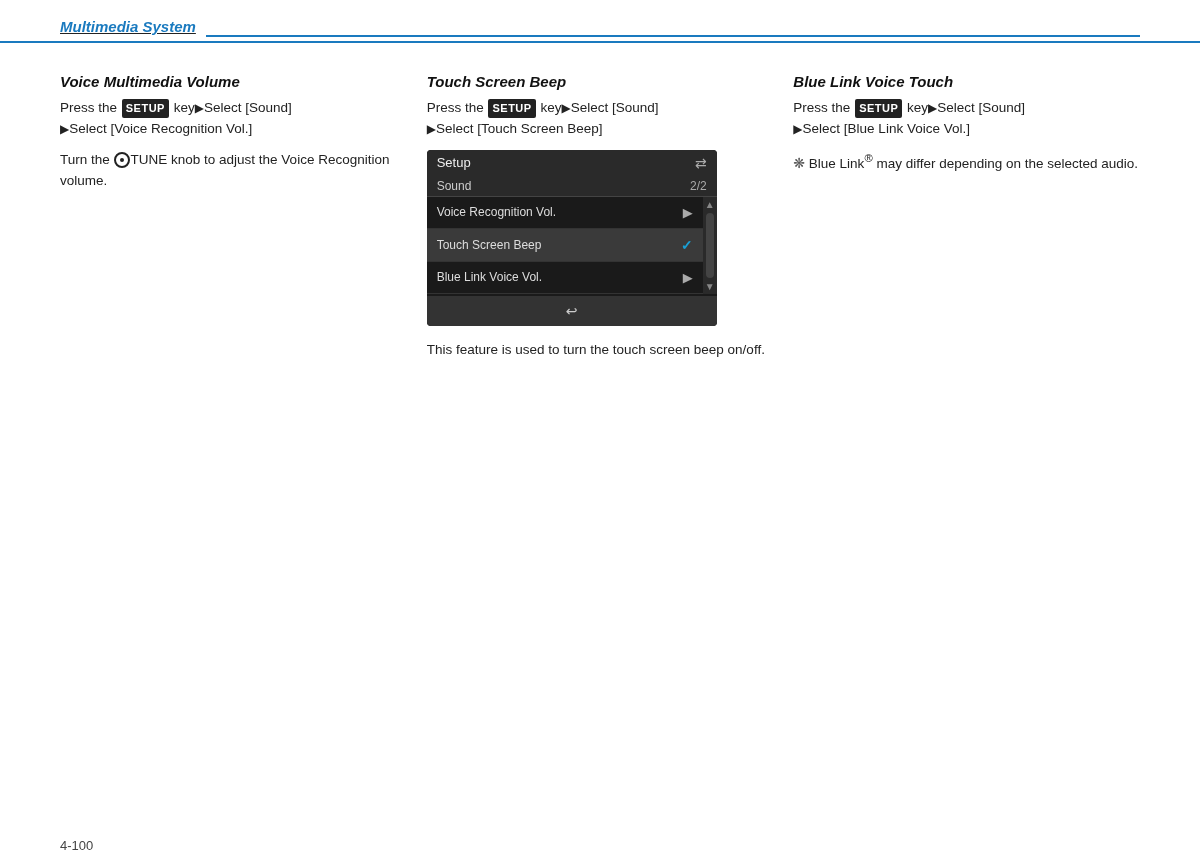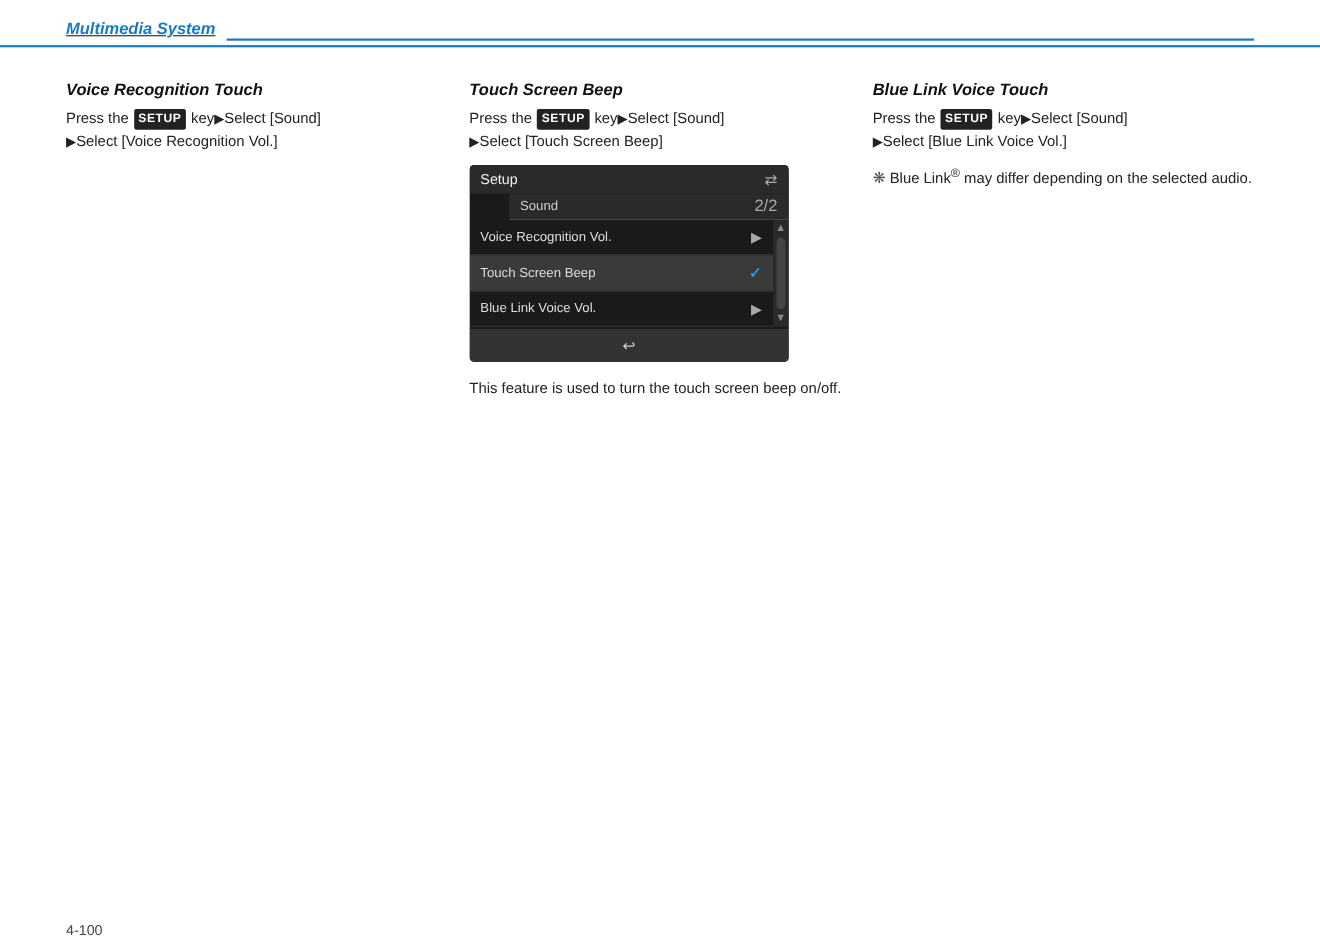--- a/index.html
+++ b/index.html
@@ -139,29 +139,28 @@
       color: #aaa;
       font-size: 14px;
     }
     .screen-sub-topbar {
       background: #2a2a2a;
       display: flex;
       align-items: center;
       justify-content: space-between;
       padding: 3px 10px 3px 10px;
       border-bottom: 1px solid #444;
-      margin-left: 36px;
     }
     .screen-sub-title {
       color: #ccc;
       font-size: 12px;
     }
     .screen-page-num {
       color: #aaa;
-      font-size: 15px;
+      font-size: 12px;
     }
 
     .screen-row {
       display: flex;
       align-items: center;
       justify-content: space-between;
       padding: 8px 10px;
       border-bottom: 1px solid #333;
       color: #ddd;
       font-size: 12px;
@@ -246,24 +245,27 @@
 <body>
 
 <div class="header">
   <span class="header-title">Multimedia System</span>
   <div class="header-line"></div>
 </div>
 
 <div class="content">
 
   <div class="col">
-    <div class="section-title">Voice Recognition Touch</div>
+    <div class="section-title">Voice Multimedia Volume</div>
     <p class="body-text">
       Press the <span class="setup-badge">SETUP</span> key<span class="arrow">▶</span>Select [Sound]<br>
       <span class="arrow">▶</span>Select [Voice Recognition Vol.]
+    </p>
+    <p class="body-text">
+      Turn the <span class="tune-knob"></span>TUNE knob to adjust the Voice Recognition volume.
     </p>
   </div>
 
   <div class="col">
     <div class="section-title">Touch Screen Beep</div>
     <p class="body-text">
       Press the <span class="setup-badge">SETUP</span> key<span class="arrow">▶</span>Select [Sound]<br>
       <span class="arrow">▶</span>Select [Touch Screen Beep]
     </p>
 

